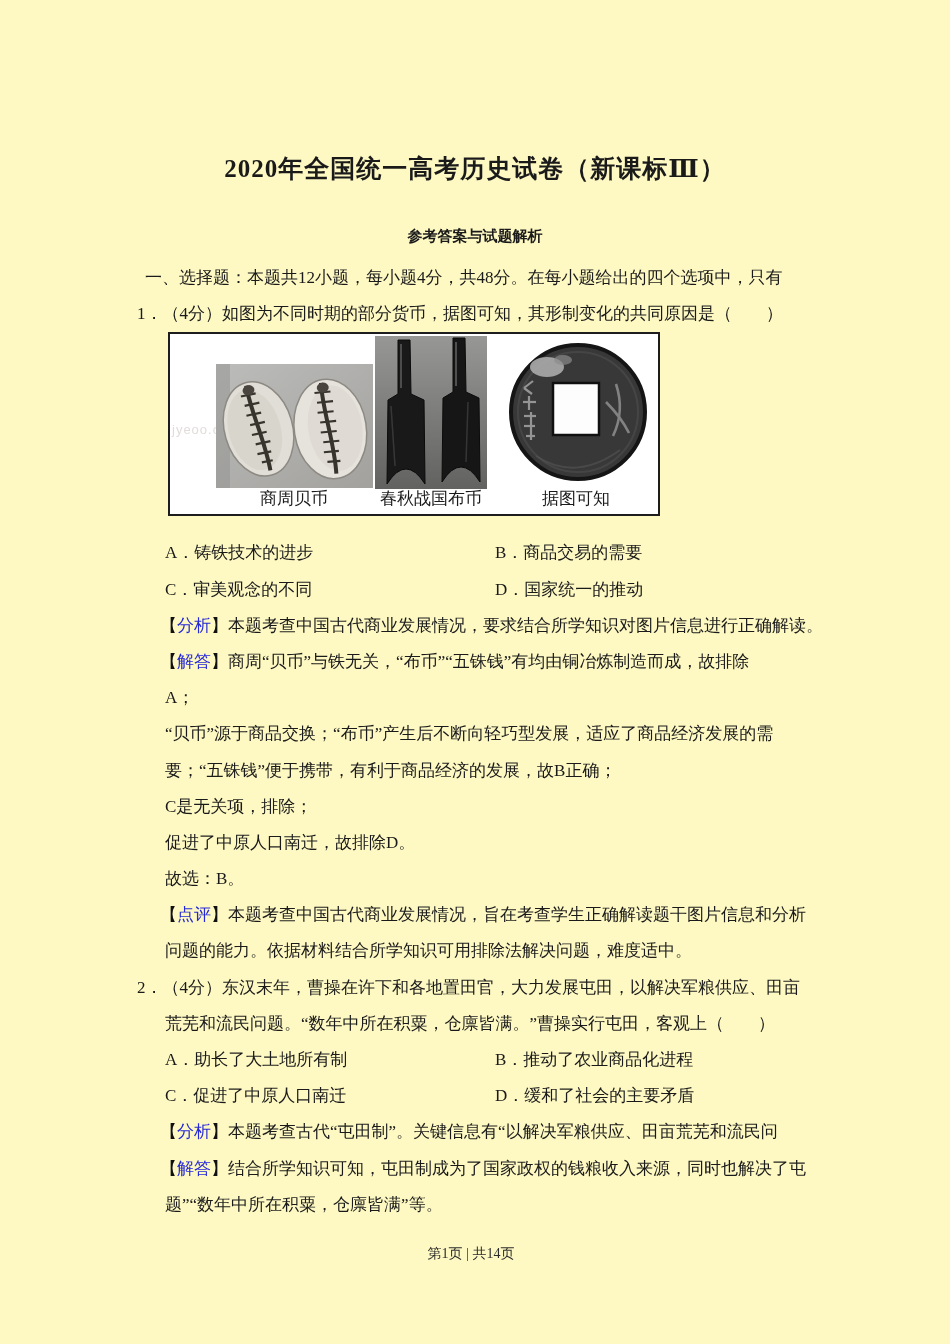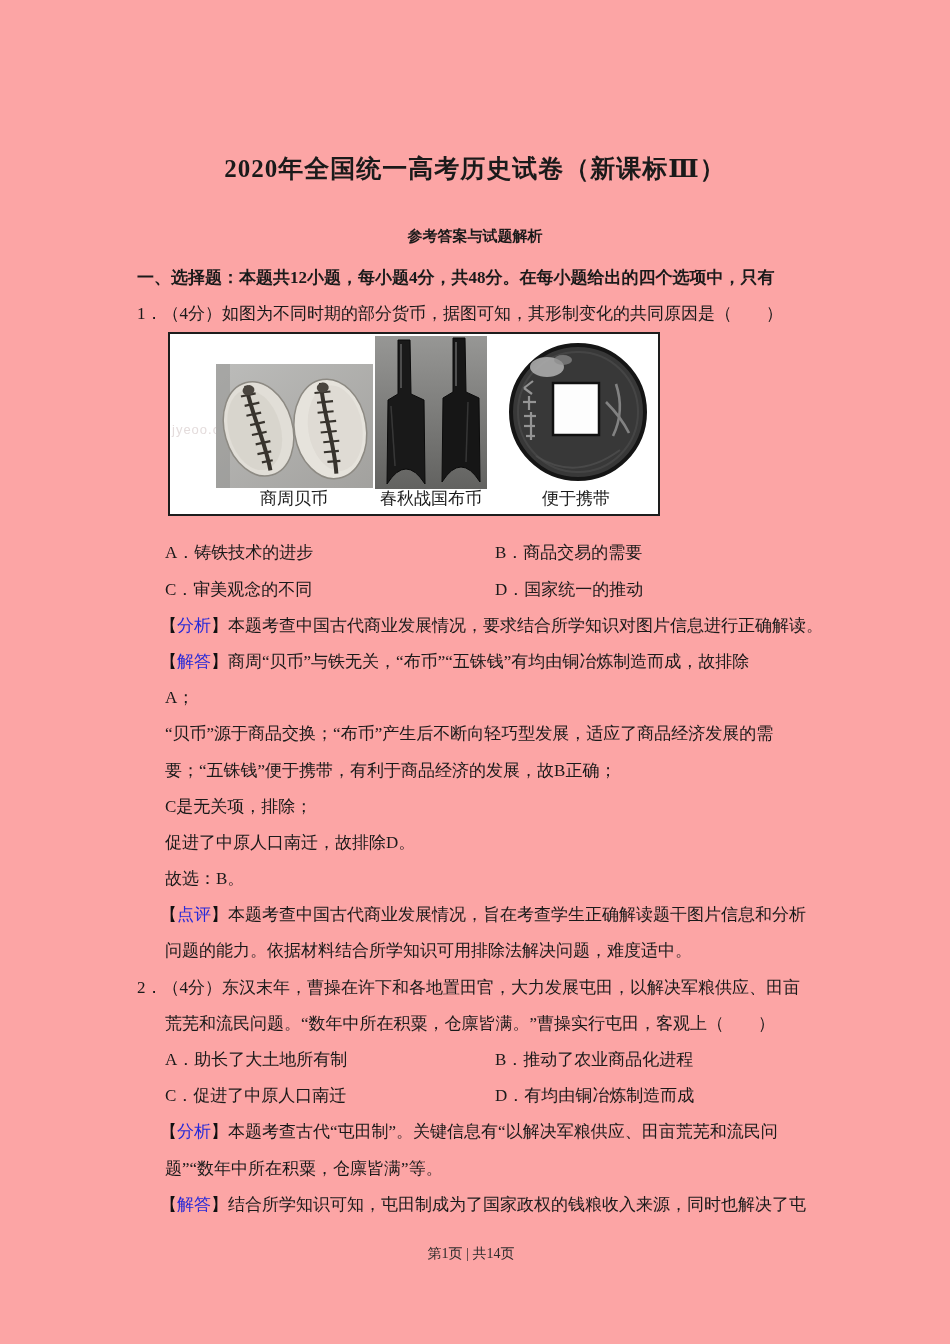--- a/index.html
+++ b/index.html
@@ -1,31 +1,31 @@
 <!DOCTYPE html>
 <html><head>
 <meta charset="utf-8">
 <style>
   html,body { margin:0; padding:0; background:#ffffff; }
   .page {
-    position:relative; width:950px; height:1344px; background:#fca5a5;
+    position:relative; width:950px; height:1344px; background:#fef9c3;
     font-family:"Liberation Serif","DejaVu Serif",serif;
     color:#1a1a1a; overflow:hidden;
   }
   .title {
     margin:0; padding-top:147px; height:44px; line-height:44px;
     text-align:center; font-size:25px; font-weight:700; letter-spacing:1px;
   }
   .subtitle {
     margin-top:34px; height:22px; line-height:22px;
     text-align:center; font-size:15px; font-weight:700;
   }
   .content { margin:13px 110px 0 137px; }
   .line { height:36.2px; line-height:36.2px; font-size:17px; white-space:nowrap; }
-  .bold { font-weight:700; }
+  .bold { font-weight:400;margin-left:8px; }
   .cont { padding-left:28px; }      
   .tagline { padding-left:23px; }   
   .tag-text { color:#2629d8; }
   .bracket { color:#111111; }
   .opt-row { position:relative; }
   .opt-col2 { position:absolute; left:358px; top:0; }
 
   
   .figure {
     position:relative; box-sizing:border-box;
@@ -154,21 +154,21 @@
           </g>
           <g stroke="#8f8f8f" stroke-width="2.6" fill="none" opacity="0.85">
             <path d="M116 44 q9 27 -3 52"></path>
             <path d="M106 62 q15 15 23 31"></path>
           </g>
           <path d="M36 116 q40 26 84 -6" stroke="#555555" stroke-width="2" fill="none" opacity="0.6"></path>
         </svg>
 
         <div class="caption cap-1">商周贝币</div>
         <div class="caption cap-2">春秋战国布币</div>
-        <div class="caption cap-3">便于携带</div>
+        <div class="caption cap-3">据图可知</div>
       </div>
 
       <div class="line opt-row"><span class="cont">A．铸铁技术的进步</span><span class="opt-col2">B．商品交易的需要</span></div>
       <div class="line opt-row"><span class="cont">C．审美观念的不同</span><span class="opt-col2">D．国家统一的推动</span></div>
 
       <div class="line tagline"><span class="bracket">【</span><span class="tag-text">分析</span><span class="bracket">】</span><span>本题考查中国古代商业发展情况，要求结合所学知识对图片信息进行正确解读。</span></div>
 
       <div class="line tagline"><span class="bracket">【</span><span class="tag-text">解答</span><span class="bracket">】</span><span>商周“贝币”与铁无关，“布币”“五铢钱”有均由铜冶炼制造而成，故排除</span></div>
       <div class="line cont">A；</div>
       <div class="line cont">“贝币”源于商品交换；“布币”产生后不断向轻巧型发展，适应了商品经济发展的需</div>
@@ -179,24 +179,24 @@
 
       <div class="line tagline"><span class="bracket">【</span><span class="tag-text">点评</span><span class="bracket">】</span><span>本题考查中国古代商业发展情况，旨在考查学生正确解读题干图片信息和分析</span></div>
       <div class="line cont">问题的能力。依据材料结合所学知识可用排除法解决问题，难度适中。</div>
     </div>
 
     <div>
       <div class="line">2．（4分）东汉末年，曹操在许下和各地置田官，大力发展屯田，以解决军粮供应、田亩</div>
       <div class="line cont">荒芜和流民问题。“数年中所在积粟，仓廪皆满。”曹操实行屯田，客观上（　　）</div>
 
       <div class="line opt-row"><span class="cont">A．助长了大土地所有制</span><span class="opt-col2">B．推动了农业商品化进程</span></div>
-      <div class="line opt-row"><span class="cont">C．促进了中原人口南迁</span><span class="opt-col2">D．有均由铜冶炼制造而成</span></div>
+      <div class="line opt-row"><span class="cont">C．促进了中原人口南迁</span><span class="opt-col2">D．缓和了社会的主要矛盾</span></div>
 
       <div class="line tagline"><span class="bracket">【</span><span class="tag-text">分析</span><span class="bracket">】</span><span>本题考查古代“屯田制”。关键信息有“以解决军粮供应、田亩荒芜和流民问</span></div>
+      <div class="line tagline"><span class="bracket">【</span><span class="tag-text">解答</span><span class="bracket">】</span><span>结合所学知识可知，屯田制成为了国家政权的钱粮收入来源，同时也解决了屯</span></div>
+
       <div class="line cont">题”“数年中所在积粟，仓廪皆满”等。</div>
-
-      <div class="line tagline"><span class="bracket">【</span><span class="tag-text">解答</span><span class="bracket">】</span><span>结合所学知识可知，屯田制成为了国家政权的钱粮收入来源，同时也解决了屯</span></div>
     </div>
 
   </div>
 
   <div class="footer">第1页 | 共14页</div>
 </div>
 
 </body></html>

